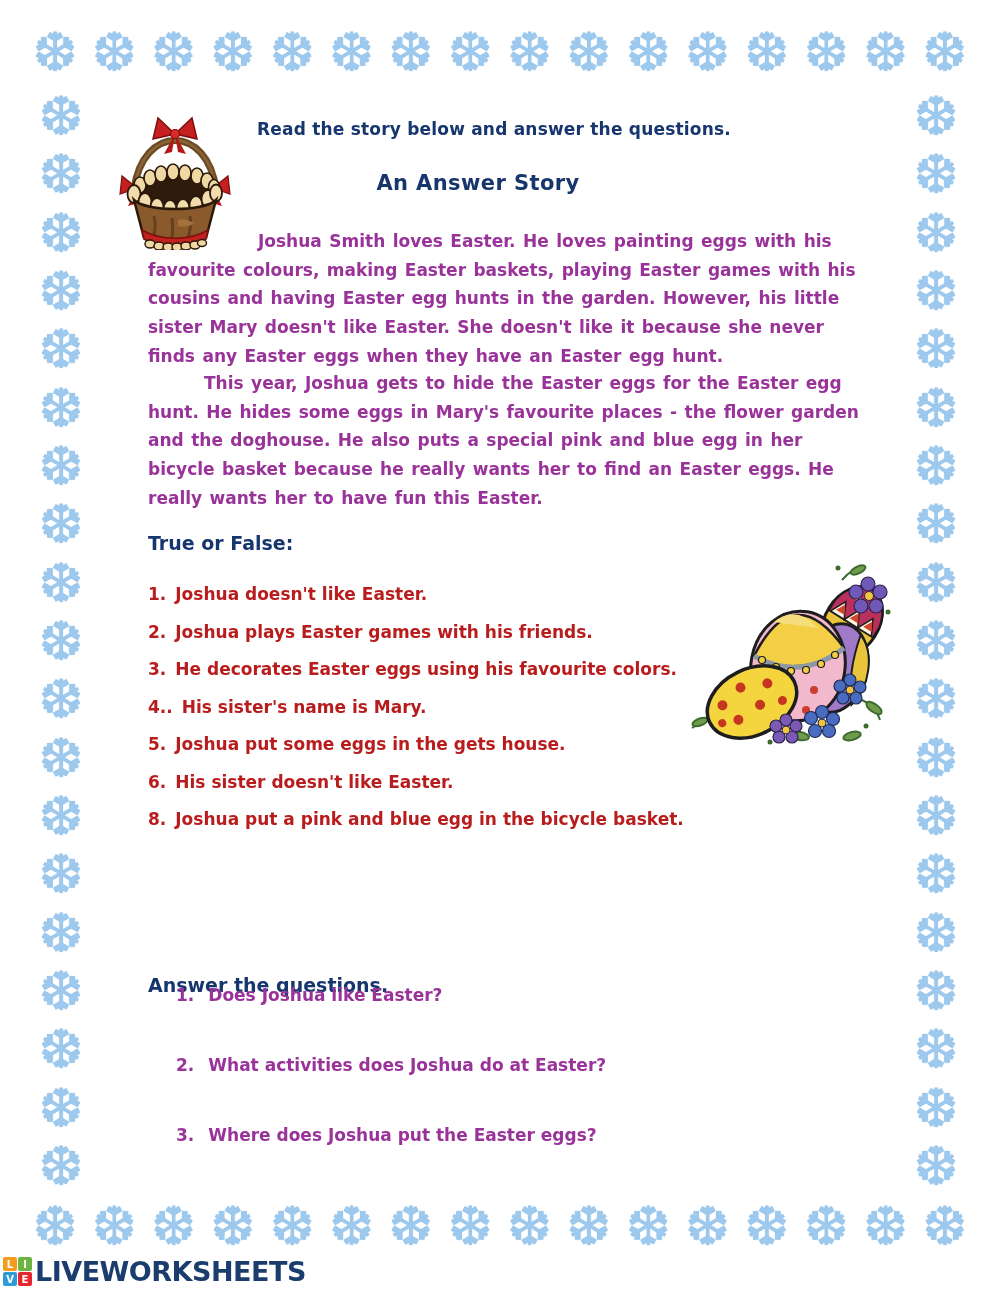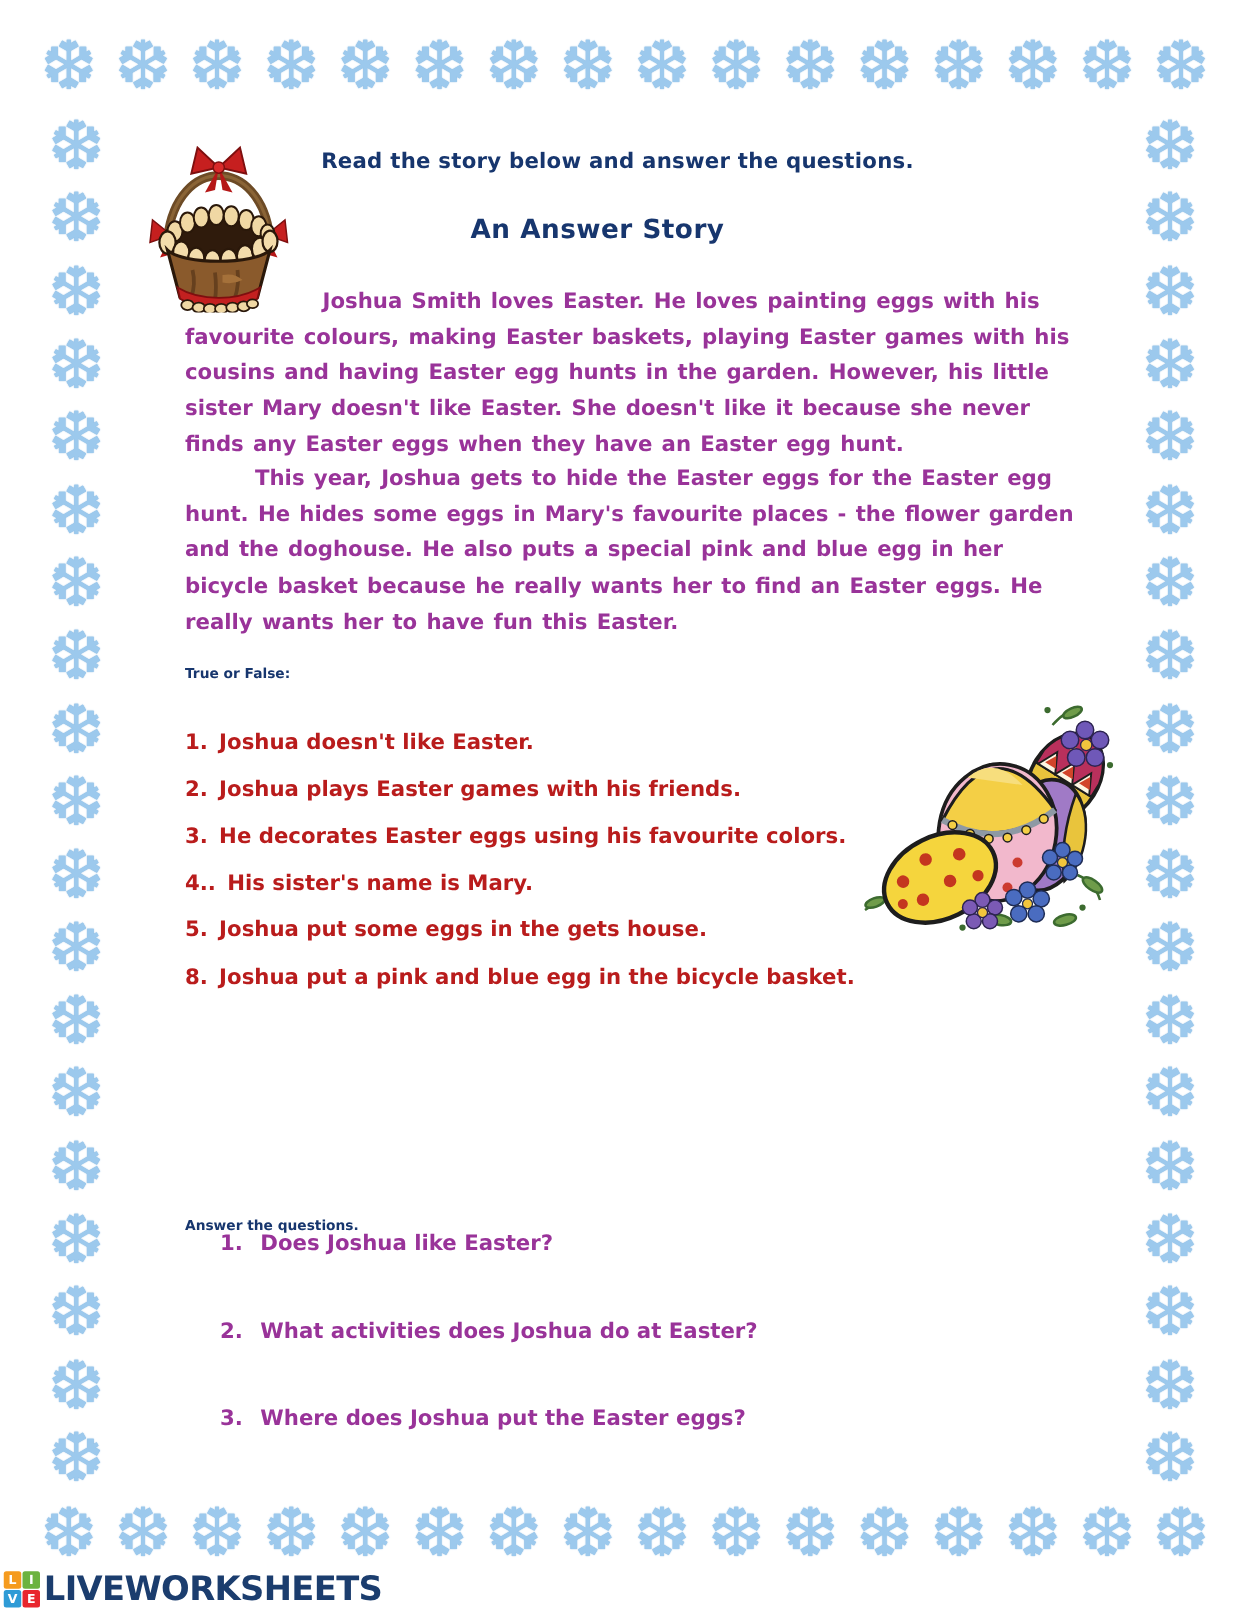--- a/index.html
+++ b/index.html
@@ -25,21 +25,21 @@
   .navy { color:#17366e; font-weight:bold;text-align:right; }
   .instruction { position:absolute; left:257px; top:119px; font-size:17px; letter-spacing:.2px; }
   .title { position:absolute; left:148px; top:171px; width:660px; text-align:center; font-size:21px; letter-spacing:.4px; }
   .story-para {
     position:absolute; left:148px; width:716px;
     font-size:17px; line-height:28.7px; font-weight:600;
     color:#993399; word-spacing:1.5px;
   }
   #para1 { top:227px; text-indent:110px; }
   #para2 { top:369px; text-indent:56px; }
-  .section-heading { position:absolute; left:148px; font-size:11px; }
+  .section-heading { position:absolute; left:148px; font-size:19px; }
   #tf-heading { top:532px; }
   #aq-heading { top:926px;margin-top:48px; }
   ul.worksheet-list { position:absolute; list-style:none; }
   #tf-list { left:148px; top:584px; width:660px; }
   #tf-list li { height:37.5px; font-size:17px; font-weight:600; color:#b91c1c; white-space:nowrap; }
   #aq-list { left:176px; top:953px; width:600px; }
   #aq-list li { height:37.8px; font-size:17px; font-weight:600; color:#993399; white-space:nowrap;margin-top:32px; }
   .q-num { display:inline-block; margin-right:9px; }
   #aq-list .q-num { margin-right:14px; }
   
@@ -207,20 +207,21 @@
 <div id="para1" class="story-para">Joshua Smith loves Easter. He loves painting eggs with his favourite colours, making Easter baskets, playing Easter games with his cousins and having Easter egg hunts in the garden. However, his little sister Mary doesn't like Easter. She doesn't like it because she never finds any Easter eggs when they have an Easter egg hunt.</div>
 <div id="para2" class="story-para">This year, Joshua gets to hide the Easter eggs for the Easter egg hunt. He hides some eggs in Mary's favourite places - the flower garden and the doghouse. He also puts a special pink and blue egg in her bicycle basket because he really wants her to find an Easter eggs. He really wants her to have fun this Easter.</div>
 
 <div id="tf-heading" class="section-heading navy">True or False:</div>
 <ul id="tf-list" class="worksheet-list">
   <li><span class="q-num">1.</span><span>Joshua doesn't like Easter.</span></li>
   <li><span class="q-num">2.</span><span>Joshua plays Easter games with his friends.</span></li>
   <li><span class="q-num">3.</span><span>He decorates Easter eggs using his favourite colors.</span></li>
   <li><span class="q-num">4..</span><span>His sister's name is Mary.</span></li>
   <li><span class="q-num">5.</span><span>Joshua put some eggs in the gets house.</span></li>
+  <li><span class="q-num">6.</span><span>His sister doesn't like Easter.</span></li>
   <li><span class="q-num">8.</span><span>Joshua put a pink and blue egg in the bicycle basket.</span></li>
 </ul>
 
 <svg id="eggs-img" viewBox="0 0 226 198">
 
   <g stroke="#3c6b2f" stroke-width="2" fill="#6f9c4a">
     <path d="M 10 178 q 20 -14 38 -6" fill="none"></path>
     <ellipse cx="18" cy="172" rx="8" ry="3.5" transform="rotate(-20 18 172)"></ellipse>
     <ellipse cx="34" cy="168" rx="8" ry="3.5" transform="rotate(-10 34 168)"></ellipse>
     <path d="M 180 150 q 14 6 18 20" fill="none"></path>

